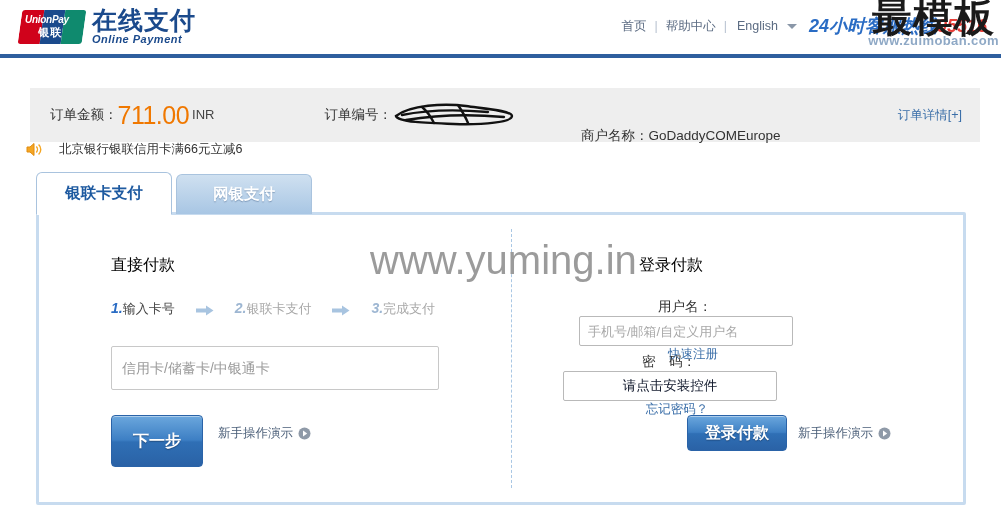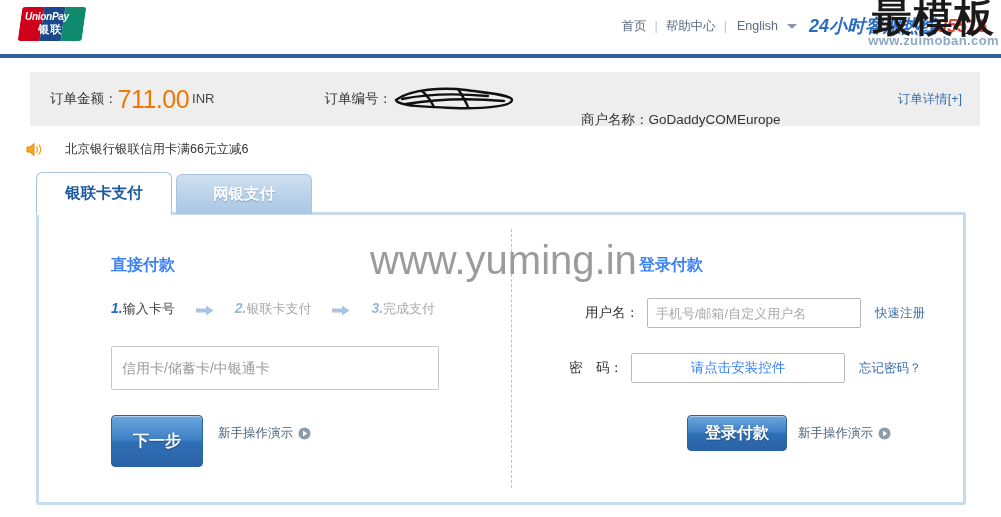--- a/index.html
+++ b/index.html
@@ -84,41 +84,41 @@
     letter-spacing: 0.4px; line-height: 14px; margin-top: -4px;
   }
 
   .blue-rule {
     position: absolute; left: 0; top: 54px; width: 1001px; height: 4px;
     background: #2e5f9e;
   }
 
   
   .order-bar {
-    position: absolute; left: 30px; top: 72px; width: 950px; height: 54px;
+    position: absolute; left: 30px; top: 88px; width: 950px; height: 54px;
     background: #eeeeee;
     display: flex; align-items: center;
   }
   .ob-item { font-size: 13.5px; color: #333333; white-space: nowrap; }
   .ob-label { color: #333; }
   .amount {
     color: #f07800; font-size: 25px; font-weight: normal;
     vertical-align: middle; letter-spacing: -0.5px;
   }
   .cur { font-size: 13px; color: #444; margin-left: 3px; }
   .scribble { position: relative; display: inline-block; width: 125px; height: 26px; vertical-align: middle; }
   .od-link {
     position: absolute; right: 18px; font-size: 12.5px;
     color: #3a6ea8; text-decoration: none;
   }
 
   
   .notice {
     position: absolute; left: 26px; top: 141px;
-    display: flex; align-items: center; gap: 22px;
+    display: flex; align-items: center; gap: 16px;
     font-size: 12.5px; color: #333333;
   }
   .spk { width: 17px; height: 15px; position: relative; }
 
   
   .tabs { position: absolute; left: 36px; top: 172px; display: flex; align-items: flex-end; z-index: 4; }
   .tab {
     height: 40px; min-width: 136px; padding: 0 20px;
     display: flex; align-items: center; justify-content: center;
     font-size: 15.5px; font-weight: bold;
@@ -147,21 +147,21 @@
   .vdivider {
     position: absolute; left: 472px; top: 14px; bottom: 14px; width: 0;
     border-left: 1px dashed #a9c7e4;
   }
 
   .col { position: absolute; top: 0; }
   .col-left  { left: 0;   width: 472px; }
   .col-right { left: 472px; width: 455px; }
 
   .sec-title {
-    font-size: 16px; font-weight: bold; color: #3b82f6;
+    font-size: 16px; font-weight: normal; color: #000000;
   }
   .steps {
     display: flex; align-items: center; gap: 21px;
     font-size: 13px; white-space: nowrap;
   }
   .step-num { font-style: italic; font-weight: bold; font-size: 14px; }
   .step.s1 .step-num { color: #2a6cc4; }
   .step.s1 .step-tx  { color: #444444; }
   .step.s2 .step-num, .step.s3 .step-num { color: #9db6d2; }
   .step.s2 .step-tx,  .step.s3 .step-tx  { color: #a8a8a8; }
@@ -186,35 +186,35 @@
   }
   .btn-next  { width: 92px; height: 52px; }
   .btn-login { width: 100px; height: 36px; }
 
   .demo-link {
     font-size: 12.5px; color: #4a5e78; text-decoration: none;
     display: inline-flex; align-items: center; gap: 5px;
   }
   .play-ico { width: 13px; height: 13px; }
 
-  .frow { display: flex; align-items: center; }
+  .frow { display: flex; align-items: center; flex-direction: column; }
   .flabel {
     font-size: 13.5px; color: #333333; width: 60px; text-align: right;
     margin-right: 8px; white-space: nowrap;
   }
   .finput {
     width: 214px; height: 30px; border: 1px solid #b9b9b9; border-radius: 2px;
     background: #fff; font-size: 13px; color: #9a9a9a; padding: 0 8px; outline: none;
     font-family: "Liberation Sans", sans-serif;
   }
   .finput::placeholder { color: #a8a8a8; }
   .pwd-box {
     width: 214px; height: 30px; border: 1px solid #b9b9b9; border-radius: 2px;
     background: #fff; display: flex; align-items: center; justify-content: center;
-    font-size: 13.5px; color: #3b82f6; cursor: pointer;
+    font-size: 13.5px; color: #0f172a; cursor: pointer;
   }
   .side-link {
     margin-left: 14px; font-size: 12.5px; color: #3a6ea8;
     text-decoration: none; white-space: nowrap;
   }
 
   
   .wm-center {
     position: absolute; left: 370px; top: 238px;
     font-size: 40px; color: #9b9b9b; letter-spacing: 0px;
@@ -229,20 +229,24 @@
 
   <div class="header">
 
     <div class="logo-wrap">
       <div class="up-mark">
         <div class="up-band red"></div>
         <div class="up-band blue"></div>
         <div class="up-band green"></div>
         <div class="up-txt-top">UnionPay</div>
         <div class="up-txt-bot">银联</div>
+      </div>
+      <div class="logo-text">
+        <div class="logo-cn">在线支付</div>
+        <div class="logo-en">Online  Payment</div>
       </div>
     </div>
 
     <div class="nav">
       <a href="#">首页</a>
       <span class="sep">|</span>
       <a href="#">帮助中心</a>
       <span class="sep">|</span>
       <span class="lang">English</span>
       <span class="caret"></span>

